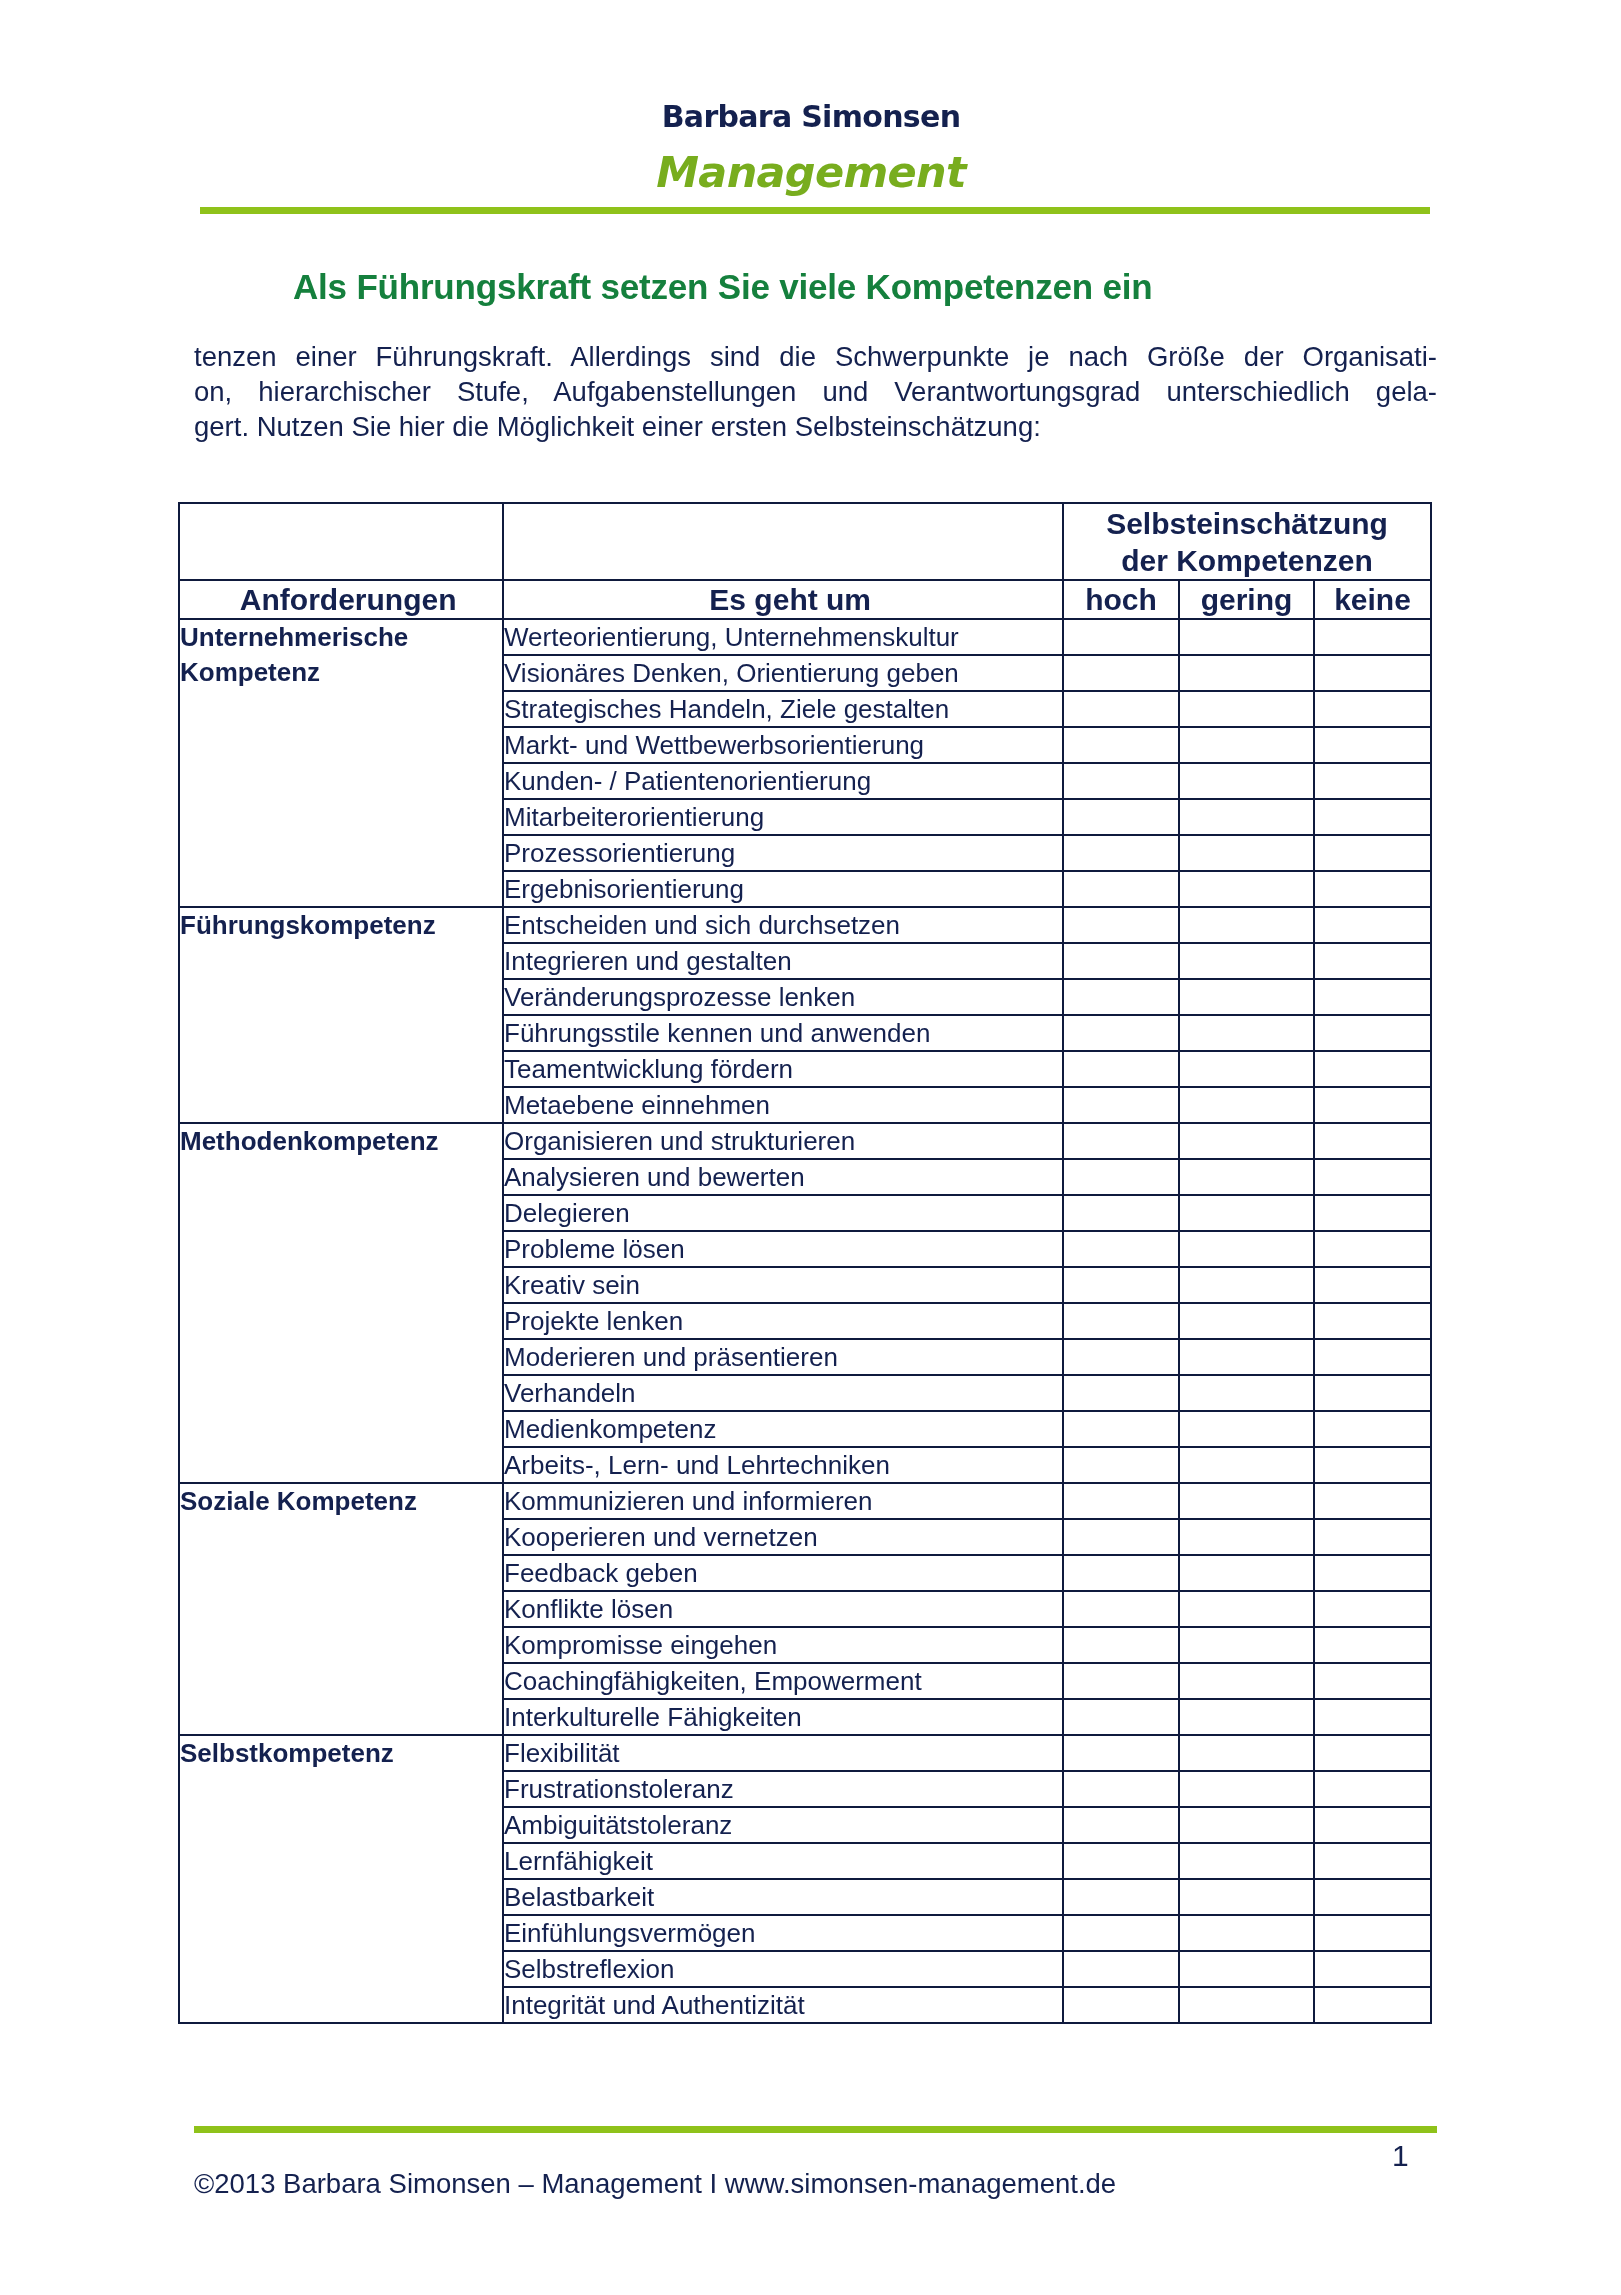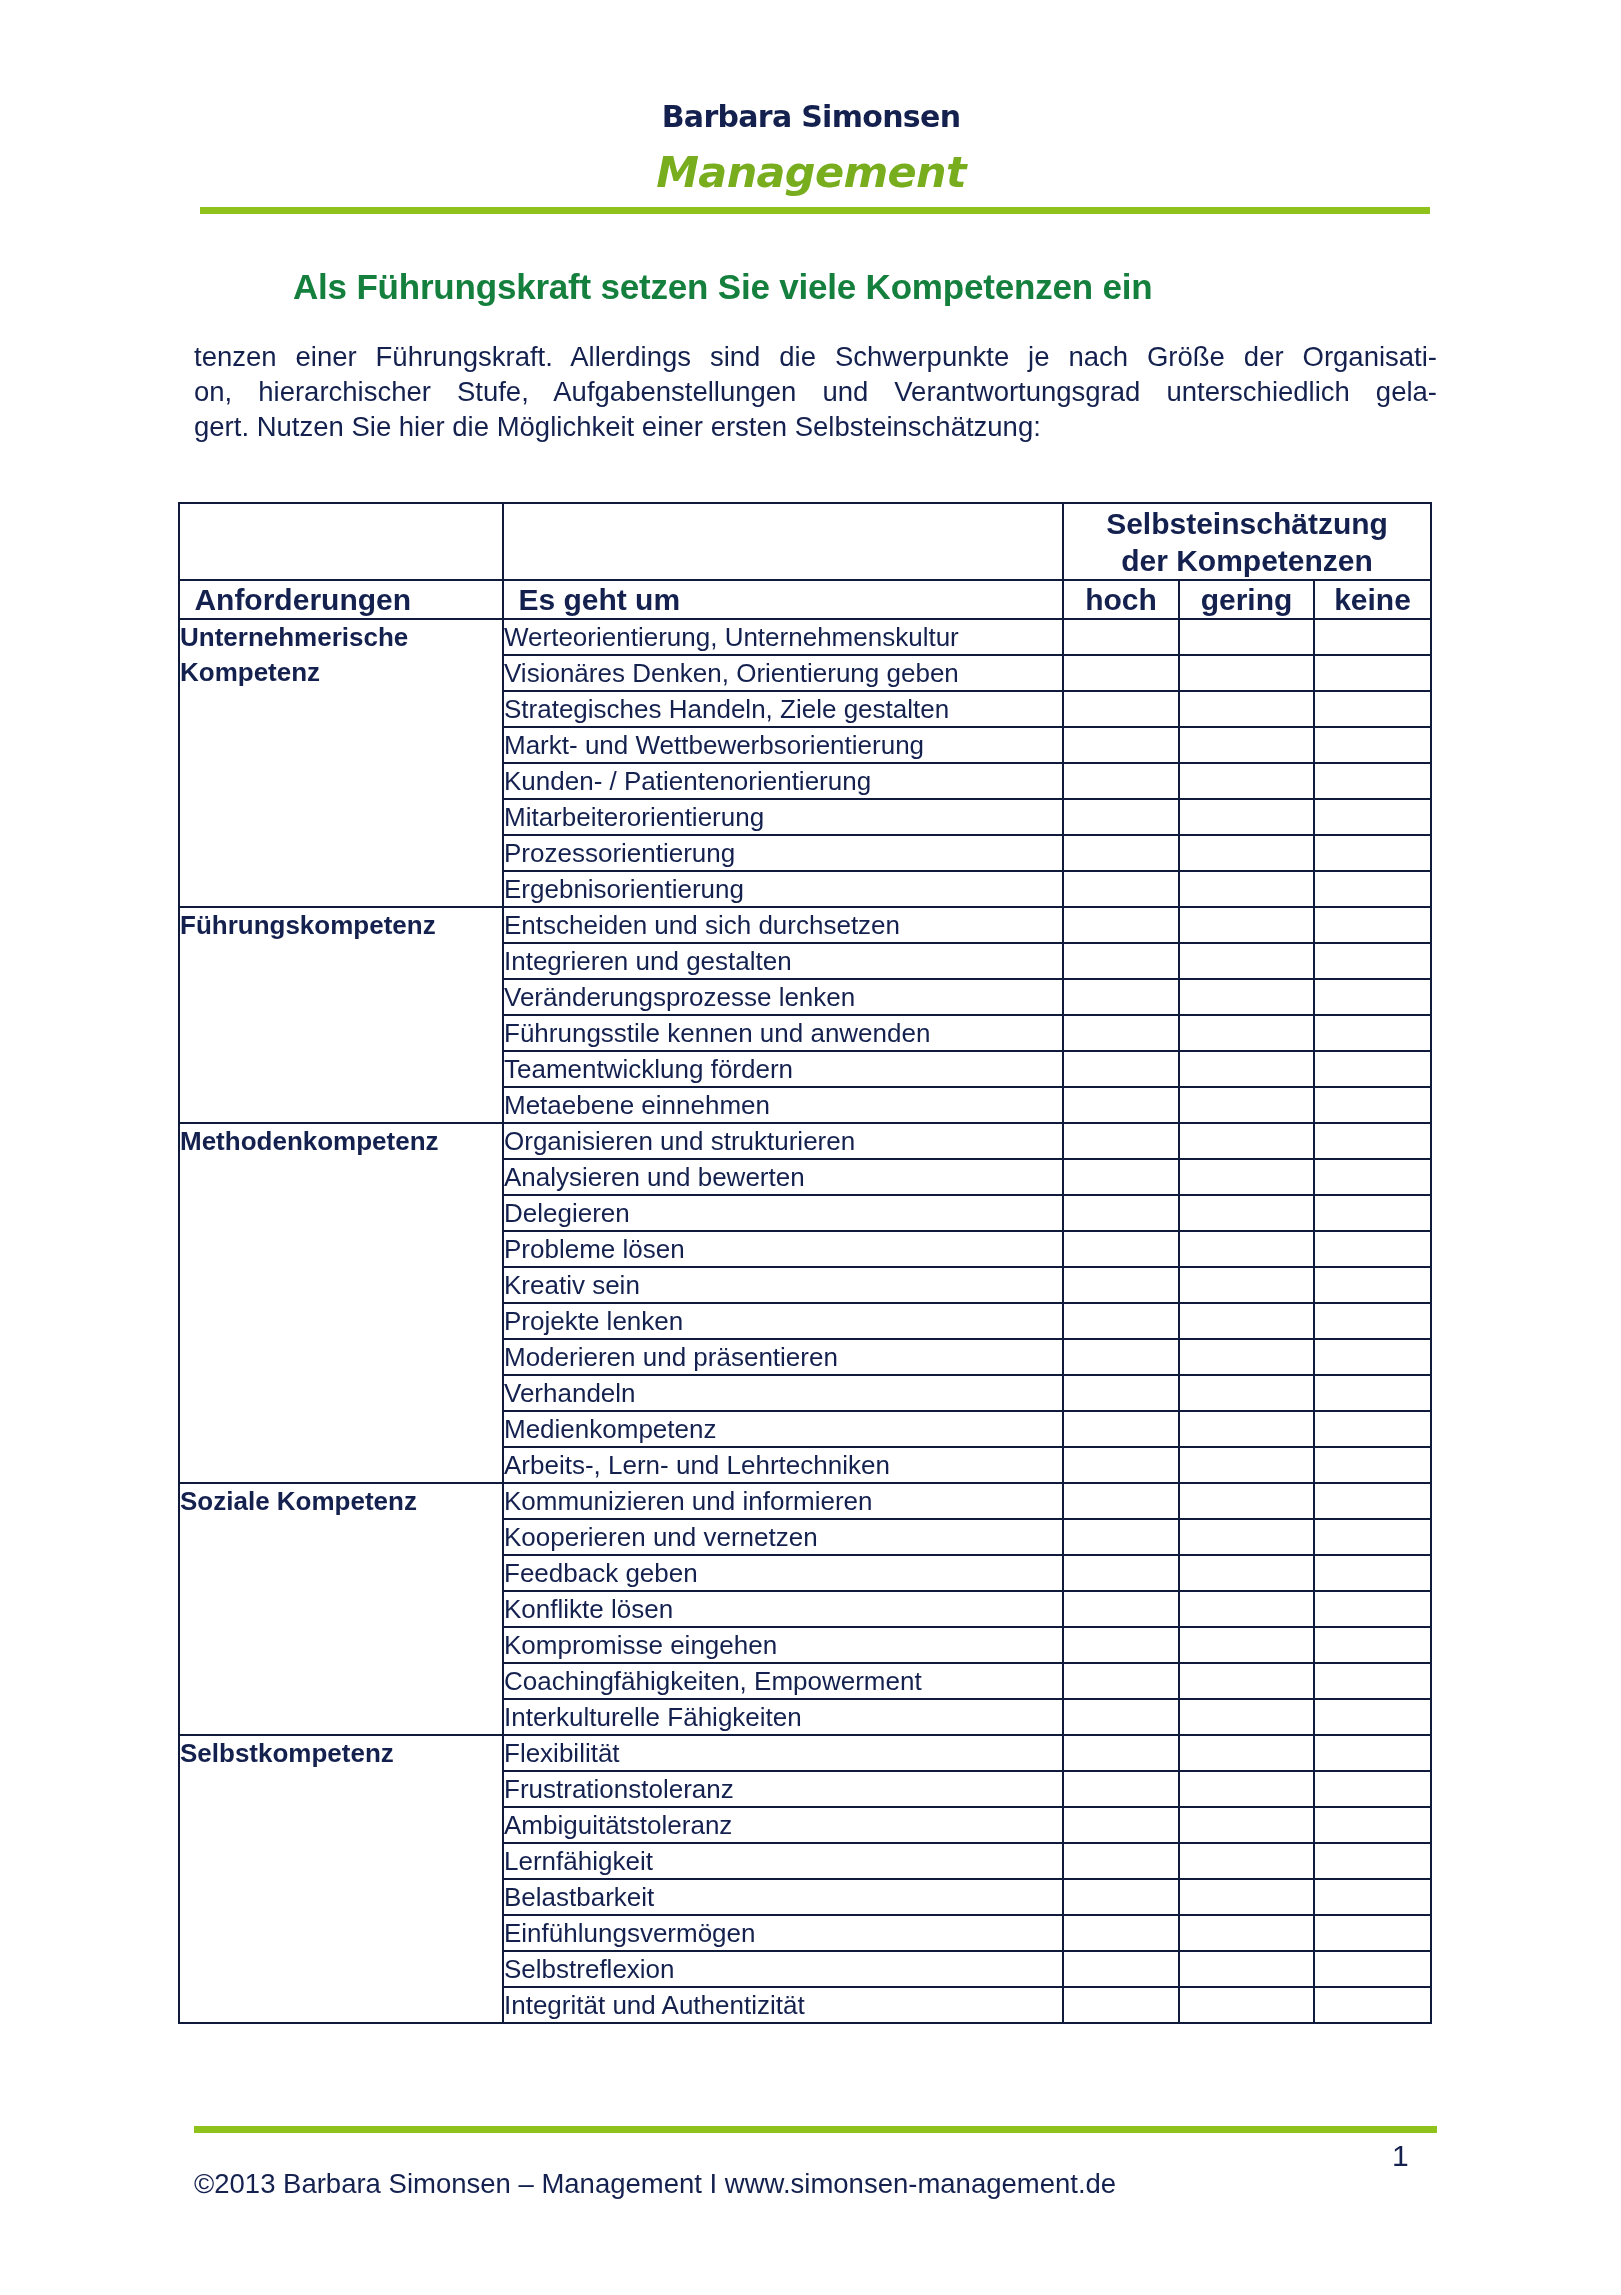--- a/index.html
+++ b/index.html
@@ -19,21 +19,21 @@
          color: #14214f; }
   .intro .line { display: block; white-space: nowrap; text-align: justify; text-align-last: justify; }
   .intro .line.last { text-align-last: left; }
   table.checklist { position: absolute; left: 178px; top: 502px; border-collapse: collapse;
          table-layout: fixed; width: 1253px; }
   table.checklist td, table.checklist th { border: 2px solid #0f1a3d; padding: 0; }
   col.c1 { width: 324px; } col.c2 { width: 560px; } col.c3 { width: 116px; } col.c4 { width: 135px; } col.c5 { width: 117px; }
   .hdr-top td { height: 75px; }
   .hdr-top .self-assess { font-weight: bold; font-size: 30px; line-height: 37px; text-align: center;
          vertical-align: middle; color: #14214f; }
-  .hdr-cols th { height: 37px; font-weight: bold; font-size: 30px; text-align: left; vertical-align: middle;
+  .hdr-cols th { height: 37px; font-weight: bold; font-size: 30px; text-align: center; vertical-align: middle;
          color: #14214f; white-space: nowrap; }
   .hdr-cols th.rate { text-align: center; }
   .hdr-cols th.first { padding-left: 14.4px; }
   .hdr-cols th.second { padding-left: 14.4px; }
   tbody.body tr td { height: 34px; }
   td.category { font-weight: bold; font-size: 26px; line-height: 35px; vertical-align: top; padding-left: 14.4px;
          color: #14214f; }
   td.item { font-size: 26px; padding-left: 14.4px; white-space: nowrap; vertical-align: middle; color: #14214f;
          line-height: 34px; }
   td.rate-cell { background: #ffffff; }

